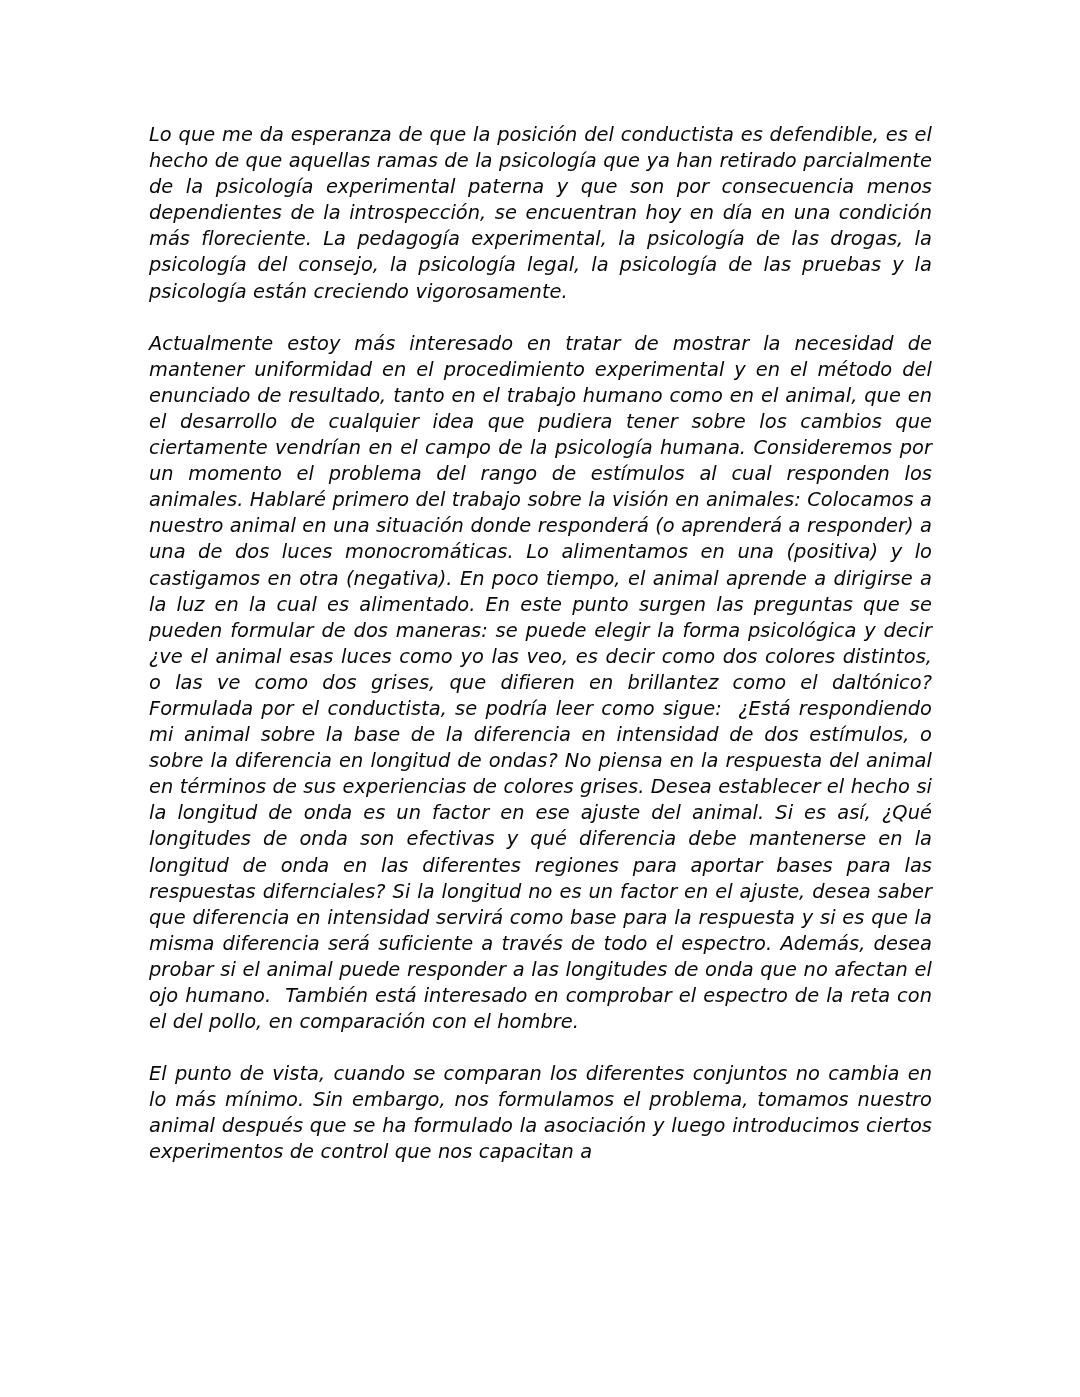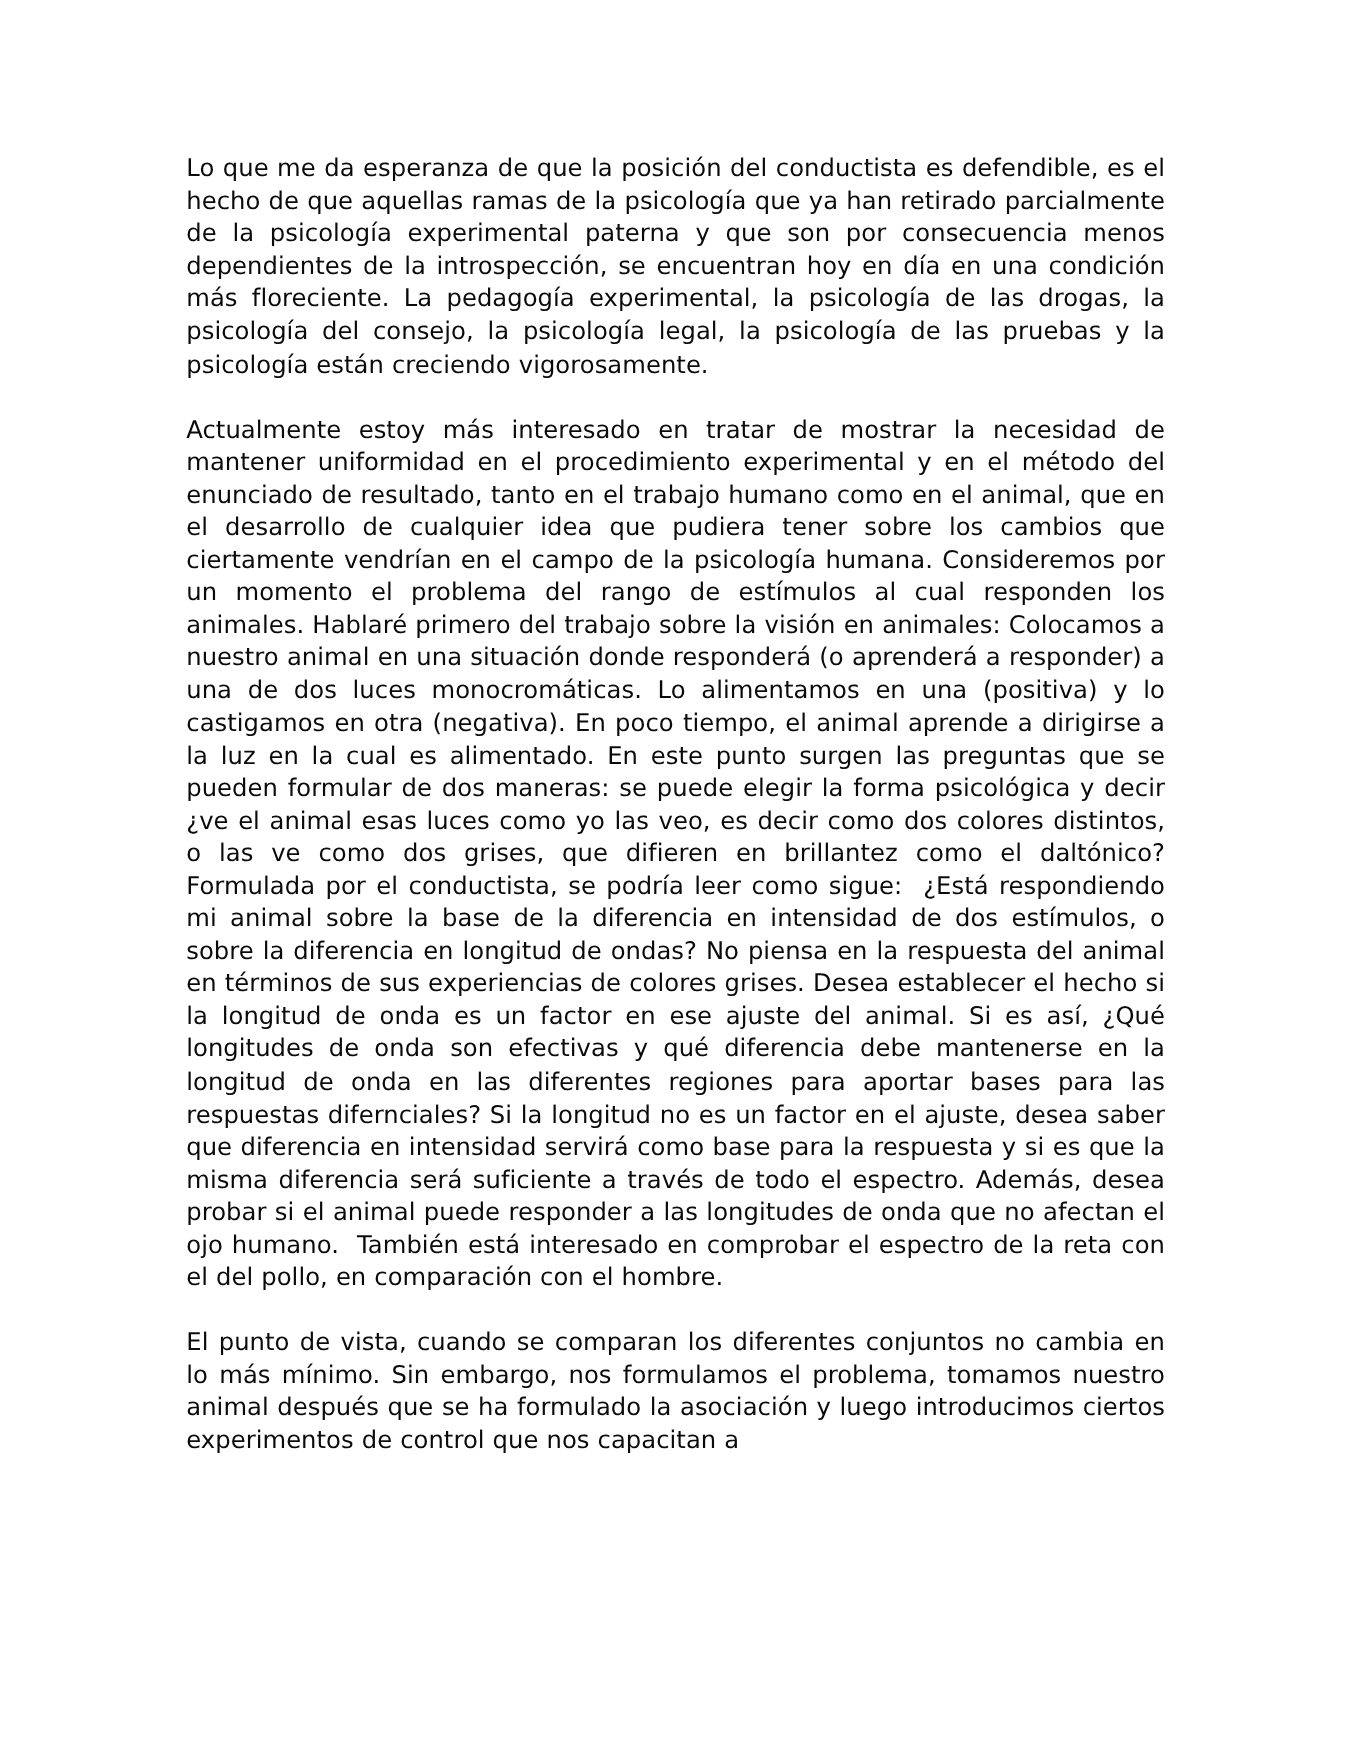--- a/index.html
+++ b/index.html
@@ -15,20 +15,21 @@
   }
 
   .page {
     position: relative;
     width: 1080px;
     height: 1397px;
     background: #ffffff;
     margin: 0 auto;
     overflow: hidden;
     box-sizing: border-box;
+    font-style: italic;
   }
 
   .text-column {
     position: absolute;
     left: 149px;
     top: 122px;
     width: 783px;
   }
 
   .paragraph {

